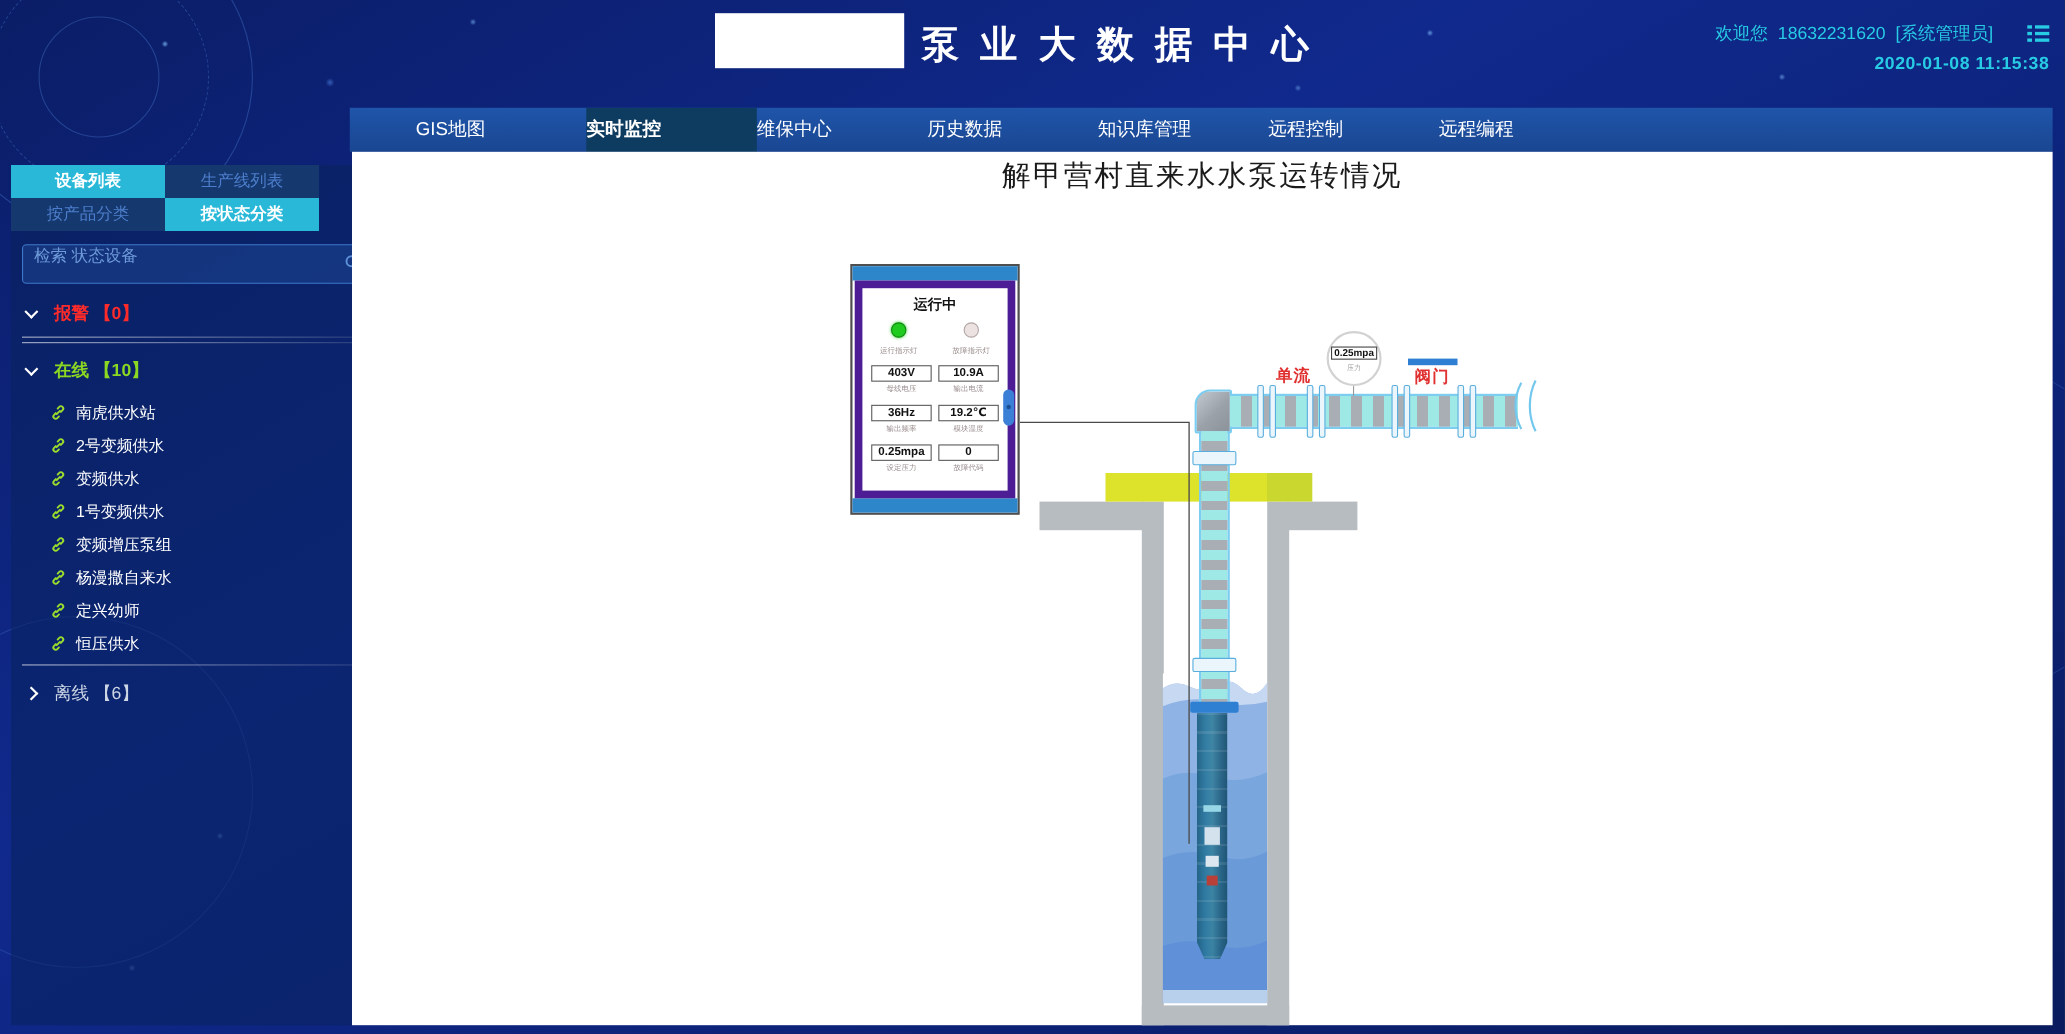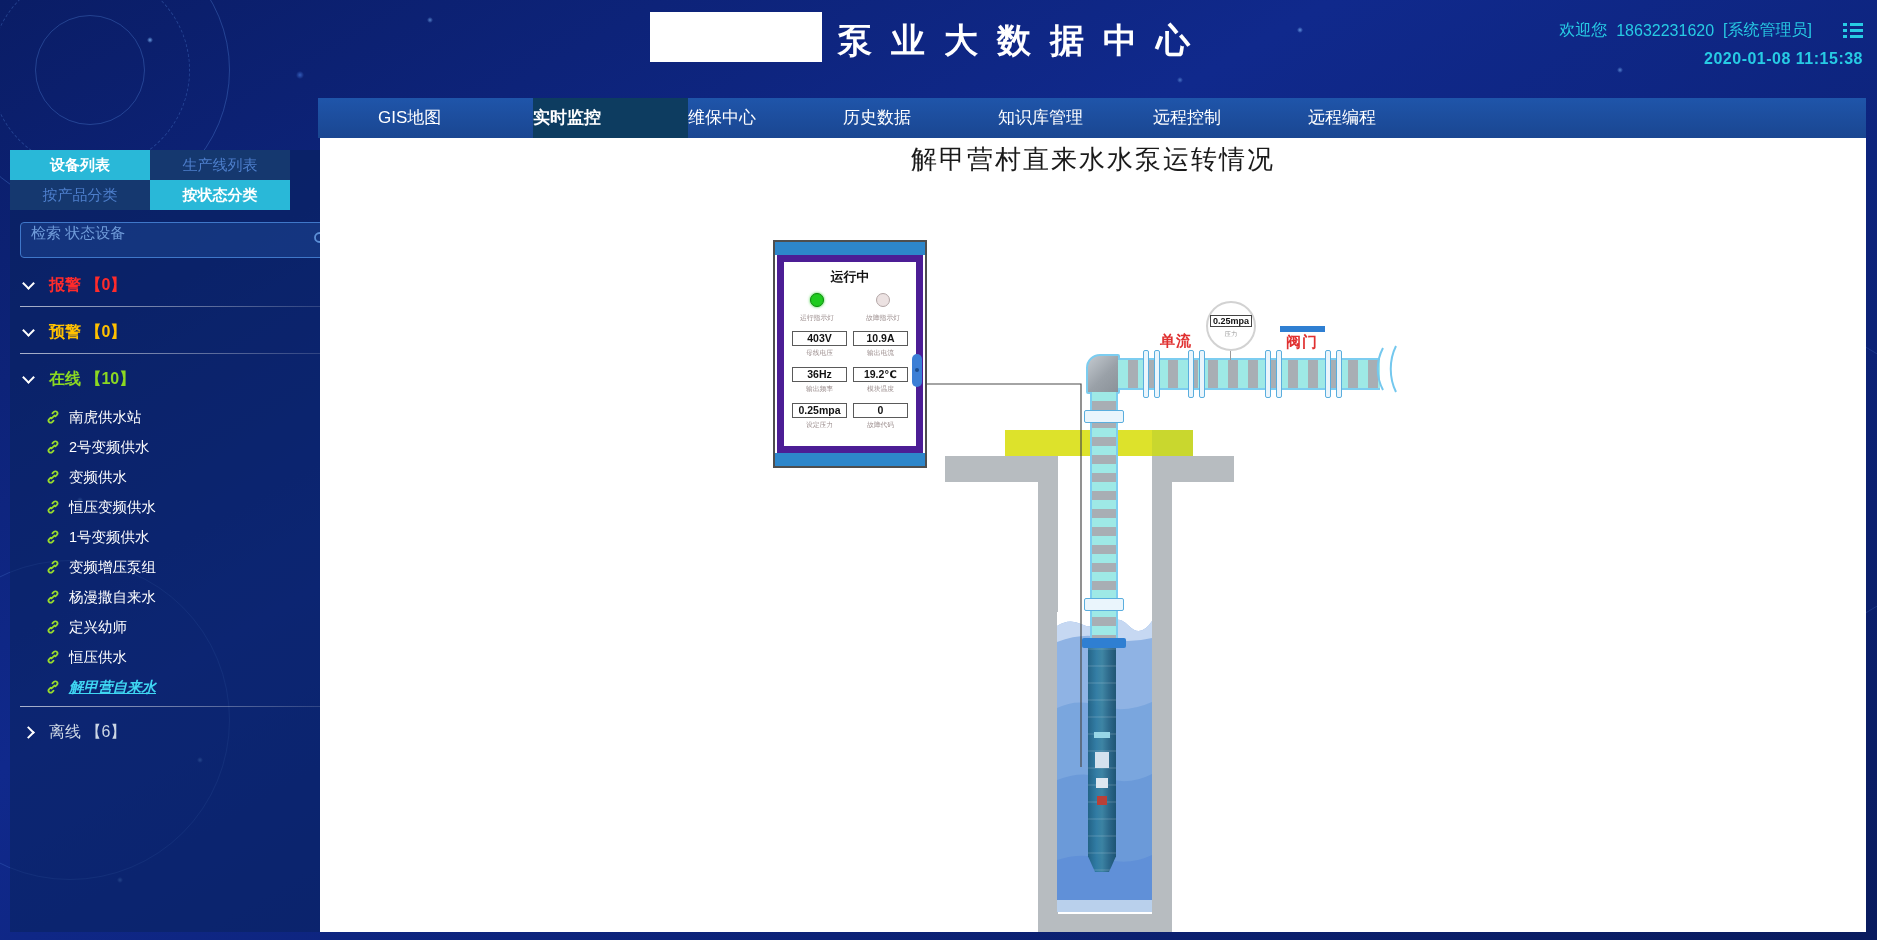--- a/index.html
+++ b/index.html
@@ -209,24 +209,20 @@
             <line x1="10" y1="10" x2="14" y2="14" stroke="#5c8fd6" stroke-width="1.8"></line>
           </svg>
       </span>
     </div>
 
     <div class="group-row grp-alarm">
       <span class="chev"></span>
       <span><span>报警</span> <span>【0】</span></span>
     </div>
     <div class="divider"></div>
-    <div class="group-row grp-warning">
-      <span class="chev"></span>
-      <span><span>预警</span> <span>【0】</span></span>
-    </div>
     <div class="divider"></div>
     <div class="group-row grp-online">
       <span class="chev"></span>
       <span><span>在线</span> <span>【10】</span></span>
     </div>
 
     <div class="dev-list">
       <div class="dev-item">
         <svg width="14" height="14" viewBox="0 0 24 24">
             <path d="M9.5 14.5 L14.5 9.5 M8 13 l-2.6 2.6 a3.6 3.6 0 0 0 5.1 5.1 L13 18.1 M16 11 l2.6 -2.6 a3.6 3.6 0 0 0 -5.1 -5.1 L11 5.9" stroke="#9add2c" stroke-width="3" fill="none" stroke-linecap="round"></path>
@@ -242,26 +238,20 @@
       <div class="dev-item">
         <svg width="14" height="14" viewBox="0 0 24 24">
             <path d="M9.5 14.5 L14.5 9.5 M8 13 l-2.6 2.6 a3.6 3.6 0 0 0 5.1 5.1 L13 18.1 M16 11 l2.6 -2.6 a3.6 3.6 0 0 0 -5.1 -5.1 L11 5.9" stroke="#9add2c" stroke-width="3" fill="none" stroke-linecap="round"></path>
           </svg>
         <span class="dev-label">变频供水</span>
         </div>
       <div class="dev-item">
         <svg width="14" height="14" viewBox="0 0 24 24">
             <path d="M9.5 14.5 L14.5 9.5 M8 13 l-2.6 2.6 a3.6 3.6 0 0 0 5.1 5.1 L13 18.1 M16 11 l2.6 -2.6 a3.6 3.6 0 0 0 -5.1 -5.1 L11 5.9" stroke="#9add2c" stroke-width="3" fill="none" stroke-linecap="round"></path>
           </svg>
-        <span class="dev-label">恒压变频供水</span>
-        </div>
-      <div class="dev-item">
-        <svg width="14" height="14" viewBox="0 0 24 24">
-            <path d="M9.5 14.5 L14.5 9.5 M8 13 l-2.6 2.6 a3.6 3.6 0 0 0 5.1 5.1 L13 18.1 M16 11 l2.6 -2.6 a3.6 3.6 0 0 0 -5.1 -5.1 L11 5.9" stroke="#9add2c" stroke-width="3" fill="none" stroke-linecap="round"></path>
-          </svg>
         <span class="dev-label">1号变频供水</span>
         </div>
       <div class="dev-item">
         <svg width="14" height="14" viewBox="0 0 24 24">
             <path d="M9.5 14.5 L14.5 9.5 M8 13 l-2.6 2.6 a3.6 3.6 0 0 0 5.1 5.1 L13 18.1 M16 11 l2.6 -2.6 a3.6 3.6 0 0 0 -5.1 -5.1 L11 5.9" stroke="#9add2c" stroke-width="3" fill="none" stroke-linecap="round"></path>
           </svg>
         <span class="dev-label">变频增压泵组</span>
         </div>
       <div class="dev-item">
         <svg width="14" height="14" viewBox="0 0 24 24">
@@ -273,26 +263,20 @@
         <svg width="14" height="14" viewBox="0 0 24 24">
             <path d="M9.5 14.5 L14.5 9.5 M8 13 l-2.6 2.6 a3.6 3.6 0 0 0 5.1 5.1 L13 18.1 M16 11 l2.6 -2.6 a3.6 3.6 0 0 0 -5.1 -5.1 L11 5.9" stroke="#9add2c" stroke-width="3" fill="none" stroke-linecap="round"></path>
           </svg>
         <span class="dev-label">定兴幼师</span>
         </div>
       <div class="dev-item">
         <svg width="14" height="14" viewBox="0 0 24 24">
             <path d="M9.5 14.5 L14.5 9.5 M8 13 l-2.6 2.6 a3.6 3.6 0 0 0 5.1 5.1 L13 18.1 M16 11 l2.6 -2.6 a3.6 3.6 0 0 0 -5.1 -5.1 L11 5.9" stroke="#9add2c" stroke-width="3" fill="none" stroke-linecap="round"></path>
           </svg>
         <span class="dev-label">恒压供水</span>
-        </div>
-      <div class="dev-item selected">
-        <svg width="14" height="14" viewBox="0 0 24 24">
-            <path d="M9.5 14.5 L14.5 9.5 M8 13 l-2.6 2.6 a3.6 3.6 0 0 0 5.1 5.1 L13 18.1 M16 11 l2.6 -2.6 a3.6 3.6 0 0 0 -5.1 -5.1 L11 5.9" stroke="#9add2c" stroke-width="3" fill="none" stroke-linecap="round"></path>
-          </svg>
-        <span class="dev-label">解甲营自来水</span>
         </div>
     </div>
 
     <div class="divider"></div>
     <div class="group-row grp-offline">
       <span class="chev right"></span>
       <span><span>离线</span> <span>【6】</span></span>
     </div>
   </div>
 

